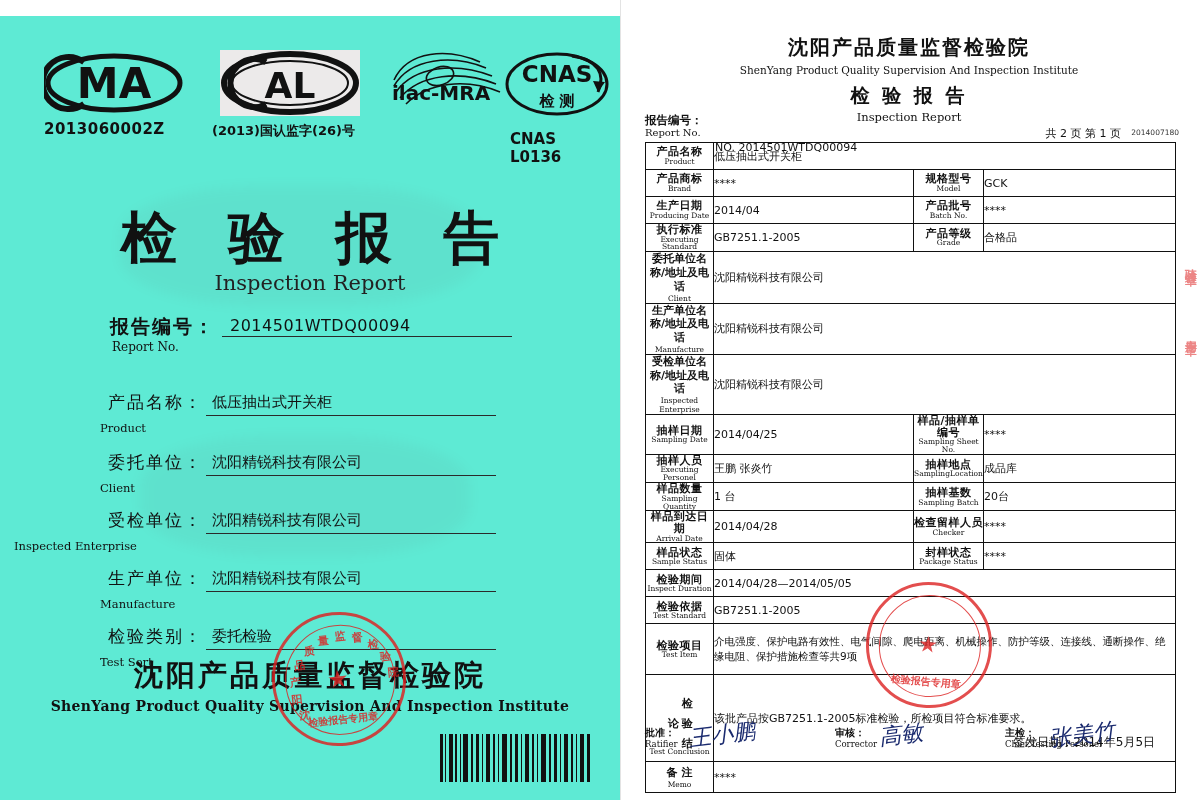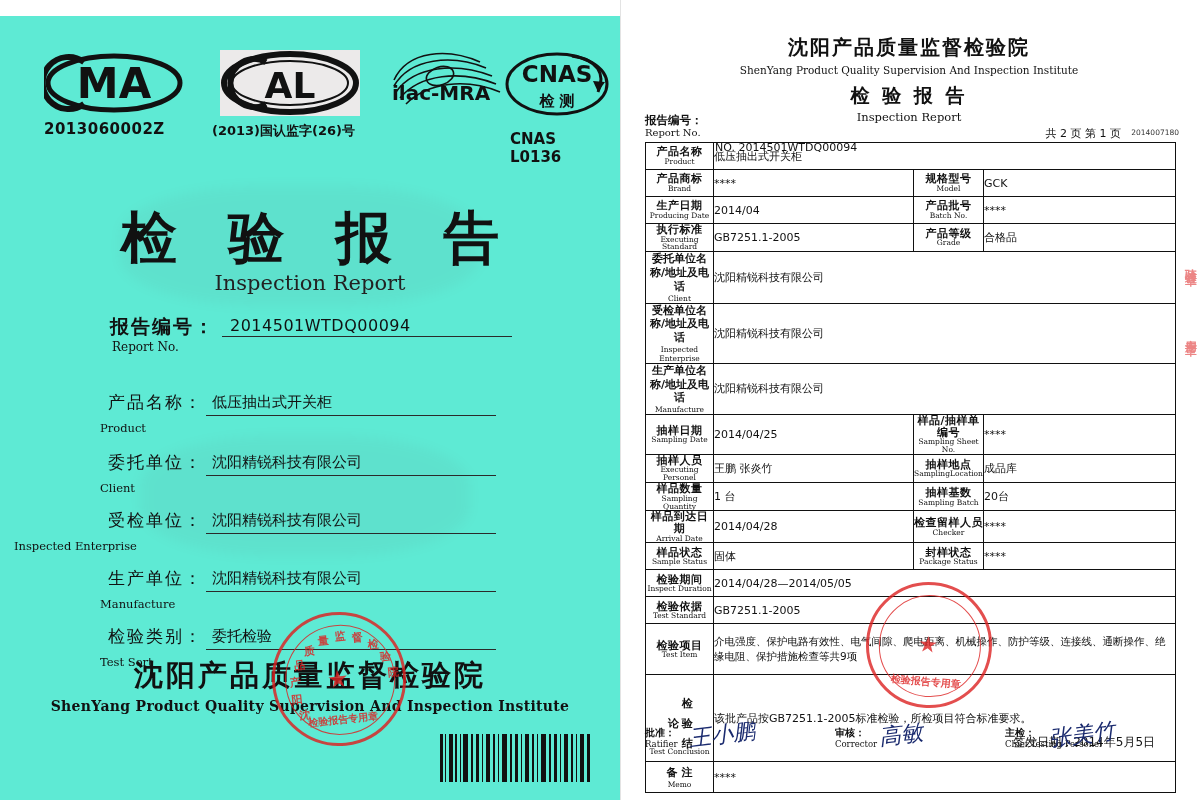--- a/index.html
+++ b/index.html
@@ -396,30 +396,30 @@
       <tr>
         <td class="vlbl" style="height:44px">
           <span class="c">委托单位名称/地址及电话</span>
           <span class="e">Client</span>
         </td>
         <td class="val" colspan="3">沈阳精锐科技有限公司</td>
       </tr>
 
       <tr>
         <td class="vlbl" style="height:44px">
+          <span class="c">生产单位名称/地址及电话</span>
+          <span class="e">Manufacture</span>
+        </td>
+        <td class="val" colspan="3">沈阳精锐科技有限公司</td>
+      </tr>
+
+      <tr>
+        <td class="vlbl" style="height:44px">
           <span class="c">受检单位名称/地址及电话</span>
           <span class="e">Inspected Enterprise</span>
-        </td>
-        <td class="val" colspan="3">沈阳精锐科技有限公司</td>
-      </tr>
-
-      <tr>
-        <td class="vlbl" style="height:44px">
-          <span class="c">生产单位名称/地址及电话</span>
-          <span class="e">Manufacture</span>
         </td>
         <td class="val" colspan="3">沈阳精锐科技有限公司</td>
       </tr>
 
       <tr>
         <td class="lbl">
           <span class="c">抽样日期</span>
           <span class="e">Sampling Date</span>
         </td>
         <td class="val">2014/04/25</td>

